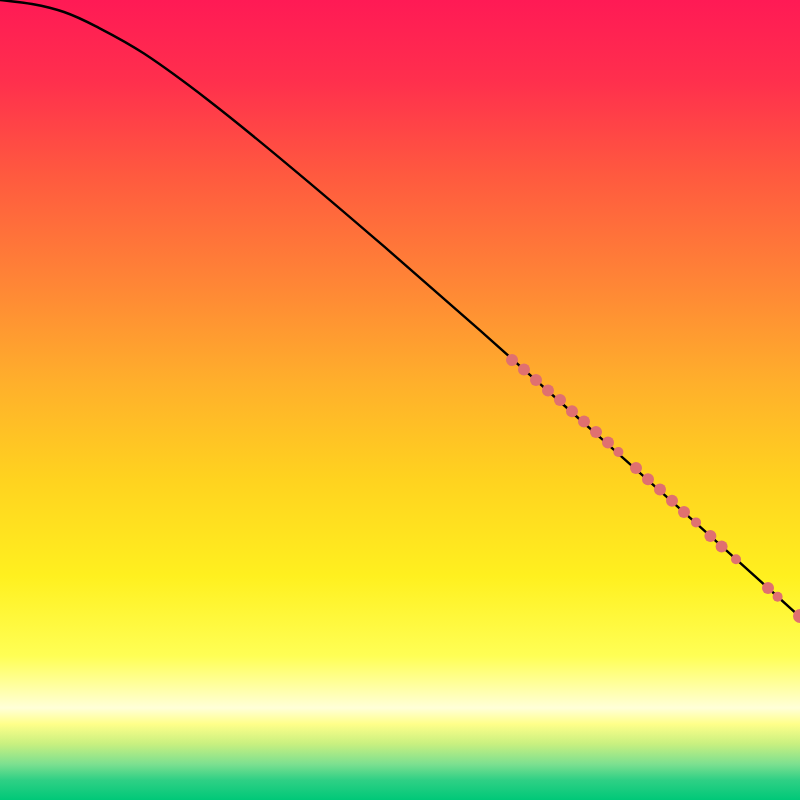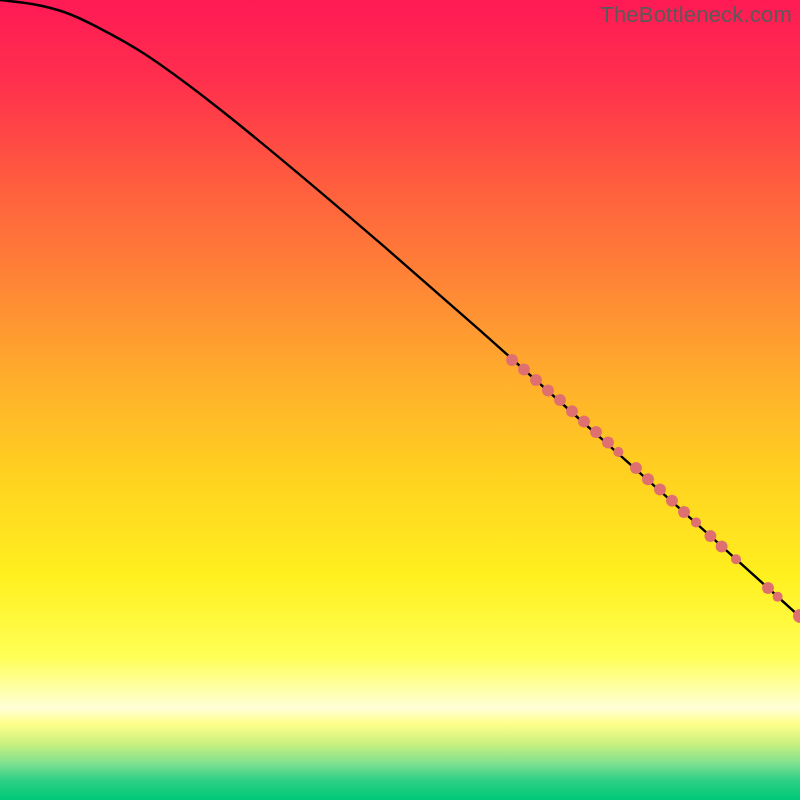--- a/index.html
+++ b/index.html
@@ -56,21 +56,20 @@
           <stop offset="90.50%" stop-color="#ffff8a"></stop>
           <stop offset="93.00%" stop-color="#c8f080"></stop>
           <stop offset="95.50%" stop-color="#7de090"></stop>
           <stop offset="97.50%" stop-color="#2fd085"></stop>
           <stop offset="100.00%" stop-color="#00c878"></stop>
         </linearGradient>
     </defs>
     <rect x="0" y="0" width="800" height="800" fill="url(#bg-grad)"></rect>
   </svg>
 
-  <div class="watermark">TheBottleneck.com</div>
 
   <svg class="overlay" viewBox="0 0 800 800">
     <path fill="none" stroke="#000000" stroke-width="2.4" stroke-linecap="round" d="M 0.0 0.0 C 5.3 0.7, 21.3 2.0, 32.0 4.0 C 42.7 6.0, 53.3 8.3, 64.0 12.0 C 74.7 15.7, 82.7 19.5, 96.0 26.4 C 109.3 33.3, 125.3 41.3, 144.0 53.6 C 162.7 65.9, 184.0 81.5, 208.0 100.0 C 232.0 118.5, 258.7 140.4, 288.0 164.8 C 317.3 189.2, 352.0 218.8, 384.0 246.4 C 416.0 274.0, 448.0 302.1, 480.0 330.4 C 512.0 358.7, 544.0 387.5, 576.0 416.0 C 608.0 444.5, 640.0 472.9, 672.0 501.6 C 704.0 530.3, 746.7 568.8, 768.0 588.0 C 789.3 607.2, 794.7 612.0, 800.0 616.8"></path>
     <g>
         <circle cx="512.0" cy="360.0" r="6" fill="#e07070" stroke="#b04848" stroke-width="0"></circle>
         <circle cx="524.0" cy="369.6" r="6" fill="#e07070" stroke="#b04848" stroke-width="0"></circle>
         <circle cx="536.0" cy="380.0" r="6" fill="#e07070" stroke="#b04848" stroke-width="0"></circle>
         <circle cx="548.0" cy="390.4" r="6" fill="#e07070" stroke="#b04848" stroke-width="0"></circle>
         <circle cx="560.0" cy="400.0" r="6" fill="#e07070" stroke="#b04848" stroke-width="0"></circle>
         <circle cx="572.0" cy="411.2" r="6" fill="#e07070" stroke="#b04848" stroke-width="0"></circle>

